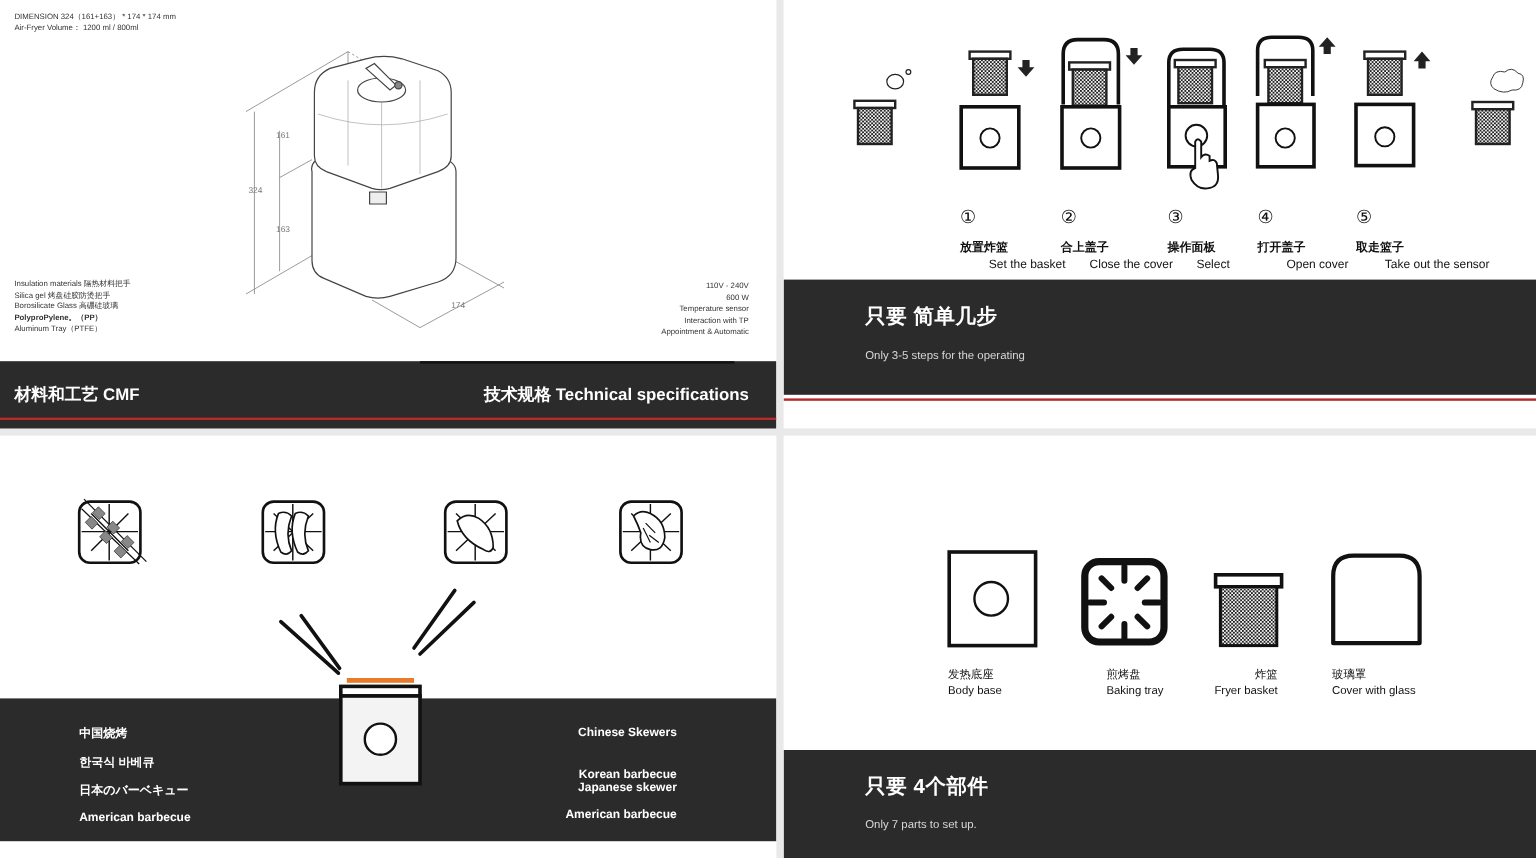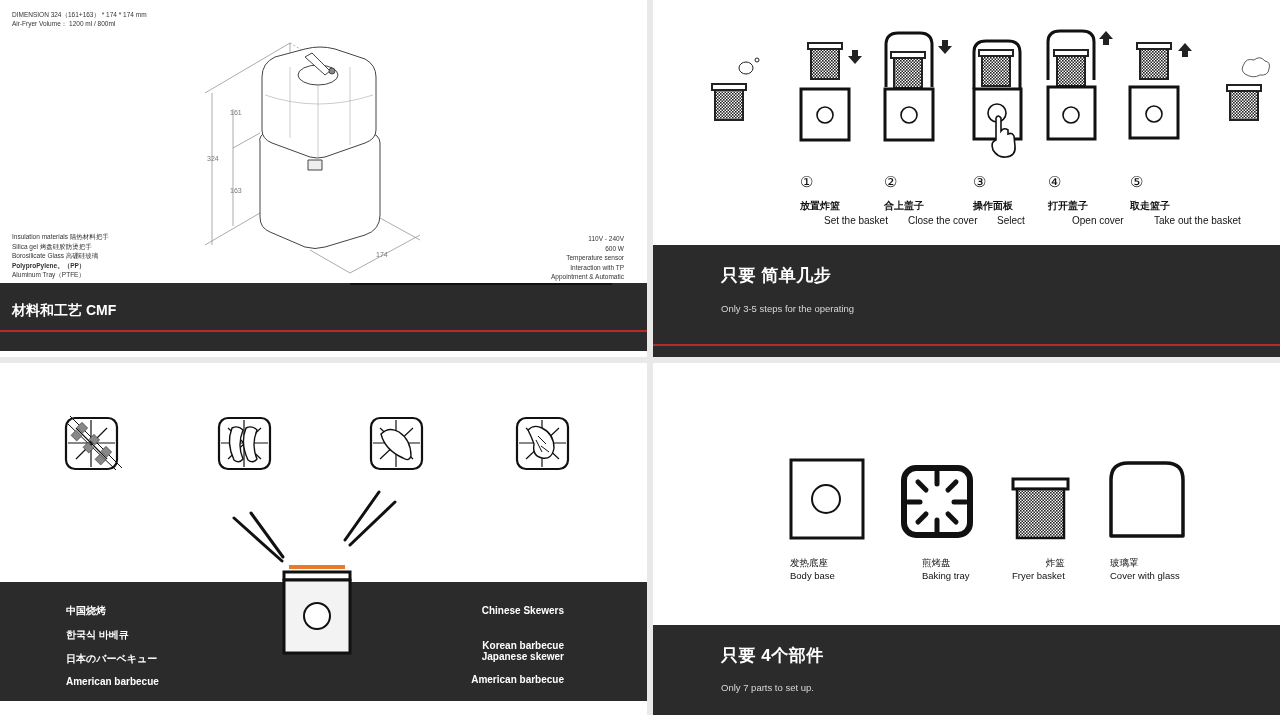--- a/index.html
+++ b/index.html
@@ -82,23 +82,24 @@
     <div>Aluminum Tray（PTFE）</div>
   </div>
   <div class="abs tiny" style="right:23px;top:234px;text-align:right;">
     <div>110V - 240V</div>
     <div>600 W</div>
     <div>Temperature sensor</div>
     <div>Interaction with TP</div>
     <div>Appointment &amp; Automatic</div>
   </div>
 
-  <div class="dark" style="top:283px;height:68px;">
+  <div class="dark" style="top:301px;height:68px;">
     <div class="abs" style="left:350px;top:0;width:262px;height:2px;background:#111;"></div>
     <div class="abs band-title" style="left:12px;top:19px;">材料和工艺 CMF</div>
+    <div class="abs band-title" style="right:23px;top:19px;">技术规格 Technical specifications</div>
     <div class="redline" style="top:47px;"></div>
   </div>
 </div>
 
 <div class="panel" id="p2">
   <svg style="left:0;top:25px;" width="627" height="140" viewBox="653 25 627 140">
 
     <g fill="#fff" stroke="#222" stroke-width="1">
       <ellipse cx="746" cy="68" rx="7" ry="6"></ellipse>
         <circle cx="757" cy="60" r="2"></circle>
@@ -177,24 +178,24 @@
     <div class="en">Select</div>
   </div>
   <div class="step" style="left:395px;">
     <div class="num">④</div>
     <div class="cn">打开盖子</div>
     <div class="en">Open cover</div>
   </div>
   <div class="step" style="left:477px;width:140px;">
     <div class="num">⑤</div>
     <div class="cn">取走篮子</div>
-    <div class="en">Take out the basket</div>
-  </div>
-
-  <div class="dark" style="top:245px;height:112px;">
+    <div class="en">Take out the sensor</div>
+  </div>
+
+  <div class="dark" style="top:233px;height:96px;">
     <div class="abs big-title" style="left:68px;top:19px;">只要 简单几步</div>
     <div class="abs sub" style="left:68px;top:47px;">Only 3-5 steps for the operating</div>
     <div class="redline" style="top:99px;"></div>
   </div>
 </div>
 
 <div class="panel" id="p3">
   <svg style="left:0;top:0;" width="647" height="352" viewBox="0 363 647 352">
     <g stroke="#111" fill="none" stroke-width="2.2">
       <g>

